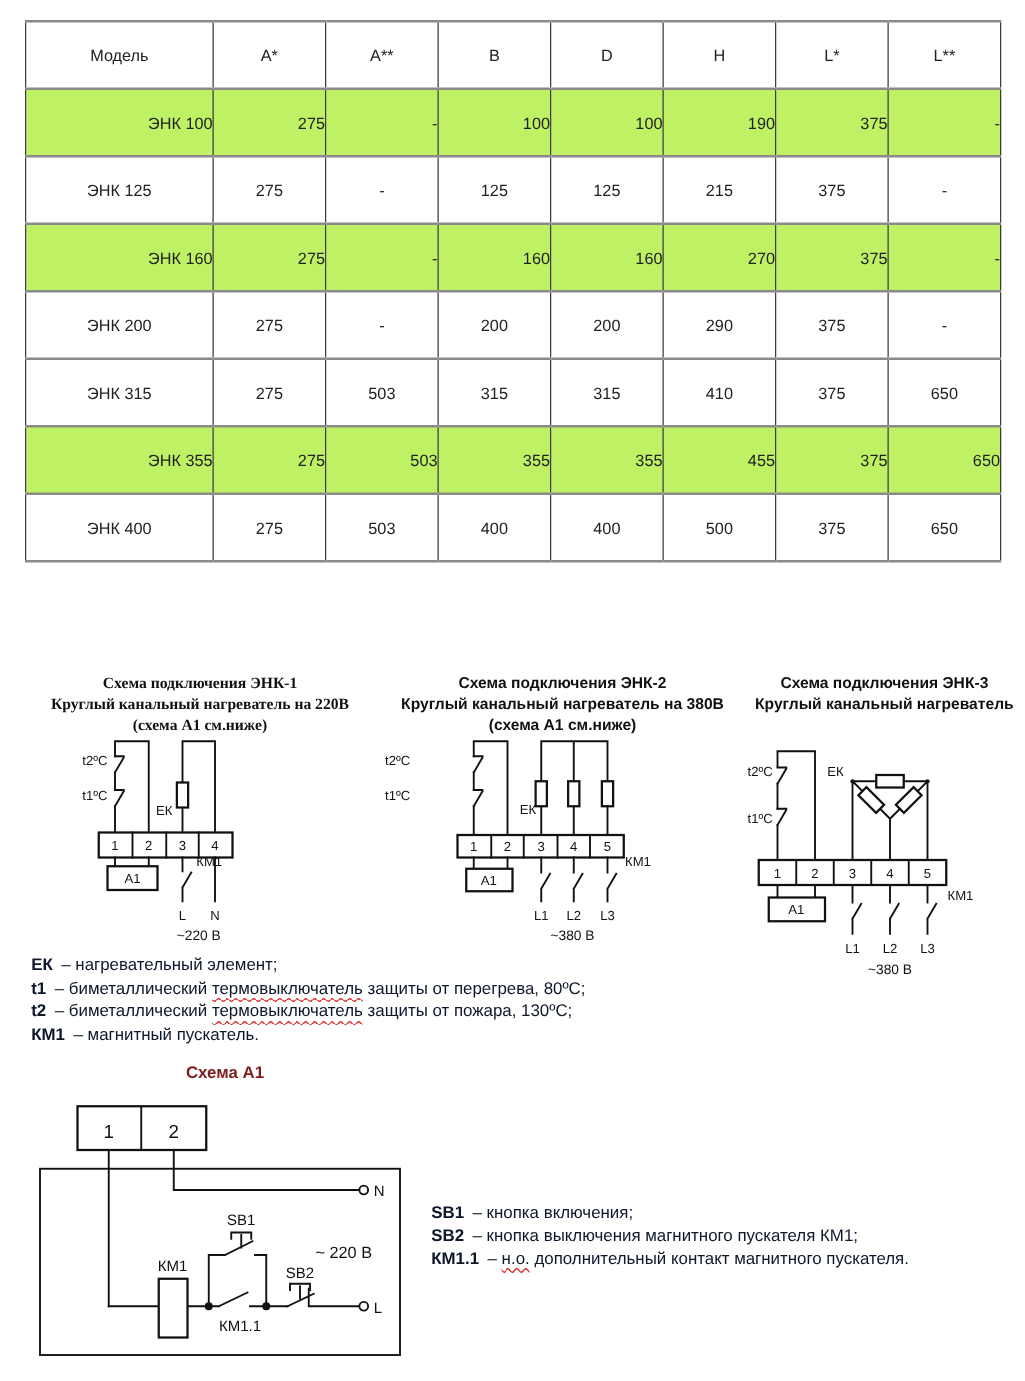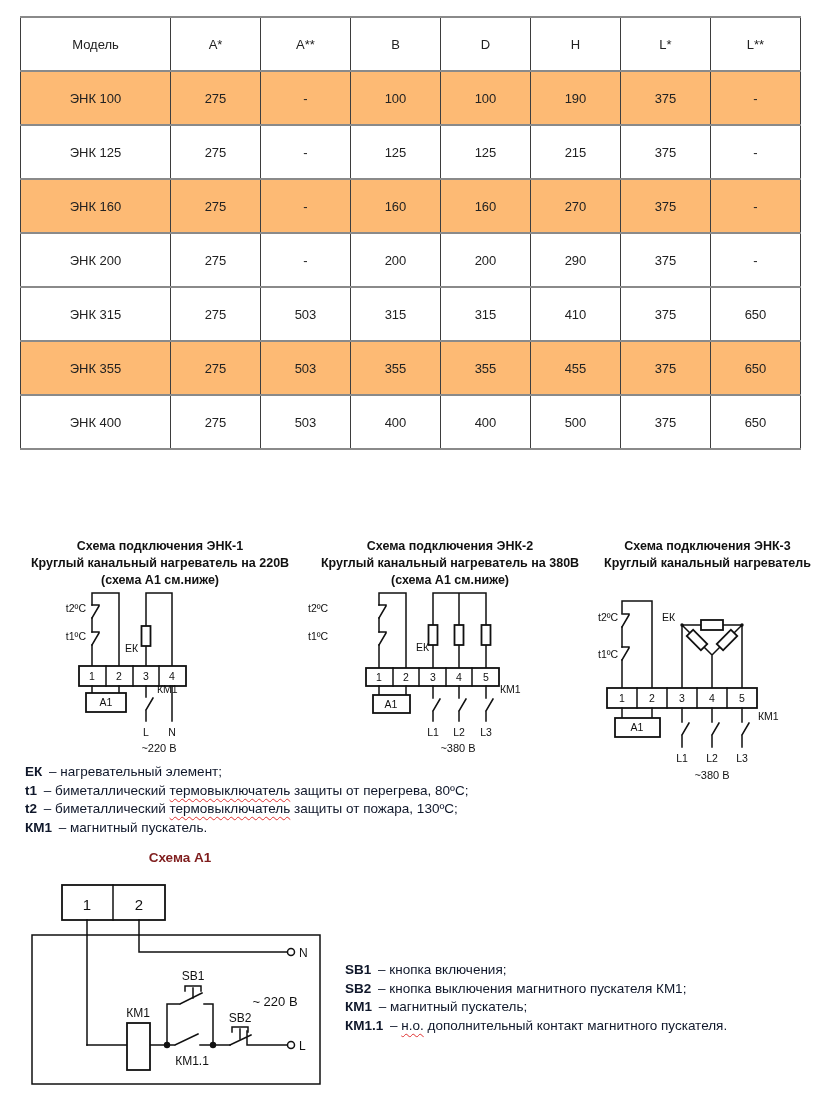--- a/index.html
+++ b/index.html
@@ -13,26 +13,26 @@
   
   .table-wrap{left:20px;top:16px;width:780px;}
   table.spec{border-collapse:collapse;width:780px;table-layout:fixed;}
   table.spec th,table.spec td{
     border-left:1px solid #3d3d3d;border-right:1px solid #3d3d3d;
     border-top:2px solid #8a8a8a;border-bottom:2px solid #8a8a8a;
     height:52px;text-align:center;vertical-align:middle;
     font-size:13px;font-weight:normal;color:#222;padding:0;
   }
   table.spec{border:1px solid #22c55e;}
-  table.spec tr.striped td{background:#fdba74;}
+  table.spec tr.striped td{background:#bef264;text-align:right;}
   col.c-model{width:150px;} col.c-val{width:90px;}
 
   
   .dg-title{font-size:12.5px;font-weight:bold;line-height:17px;text-align:center;color:#111;}
-  .t-enk1{left:10px;top:538px;width:300px;}
+  .t-enk1{left:10px;top:538px;width:300px;font-family:Liberation Serif, serif;}
   .t-enk2{left:300px;top:538px;width:300px;}
   .t-enk3{left:595px;top:538px;width:225px;}
   .a1-title{left:30px;top:850px;width:300px;font-size:13.5px;font-weight:bold;text-align:center;color:#7f1d1d;}
 
   
   svg{overflow:visible;}
   .cw{stroke:#111;stroke-width:1.5;fill:none;stroke-linecap:square;}
   .box{stroke:#111;stroke-width:1.8;fill:#ffffff;}
   .dot{fill:#111;stroke:none;}
   .term-o{fill:#ffffff;stroke:#111;stroke-width:1.5;}
@@ -298,17 +298,15 @@
   <text class="mid lb" x="163" y="108">SB1</text>
   <text class="mid lb" x="210" y="150">SB2</text>
   <text class="mid v2" x="245" y="134">~ 220 В</text>
 </svg>
 
 <div class="abs legend lg-bottom">
   <div><b>SB1</b>
     <span>– кнопка включения;</span><span class="wavy"></span><span></span></div>
   <div><b>SB2</b>
     <span>– кнопка выключения магнитного пускателя КМ1;</span><span class="wavy"></span><span></span></div>
-  <div><b>КМ1</b>
-    <span>– магнитный пускатель;</span><span class="wavy"></span><span></span></div>
   <div><b>КМ1.1</b>
     <span>– </span><span class="wavy">н.о.</span><span> дополнительный контакт магнитного пускателя.</span></div>
 </div>
 
 </body></html>

